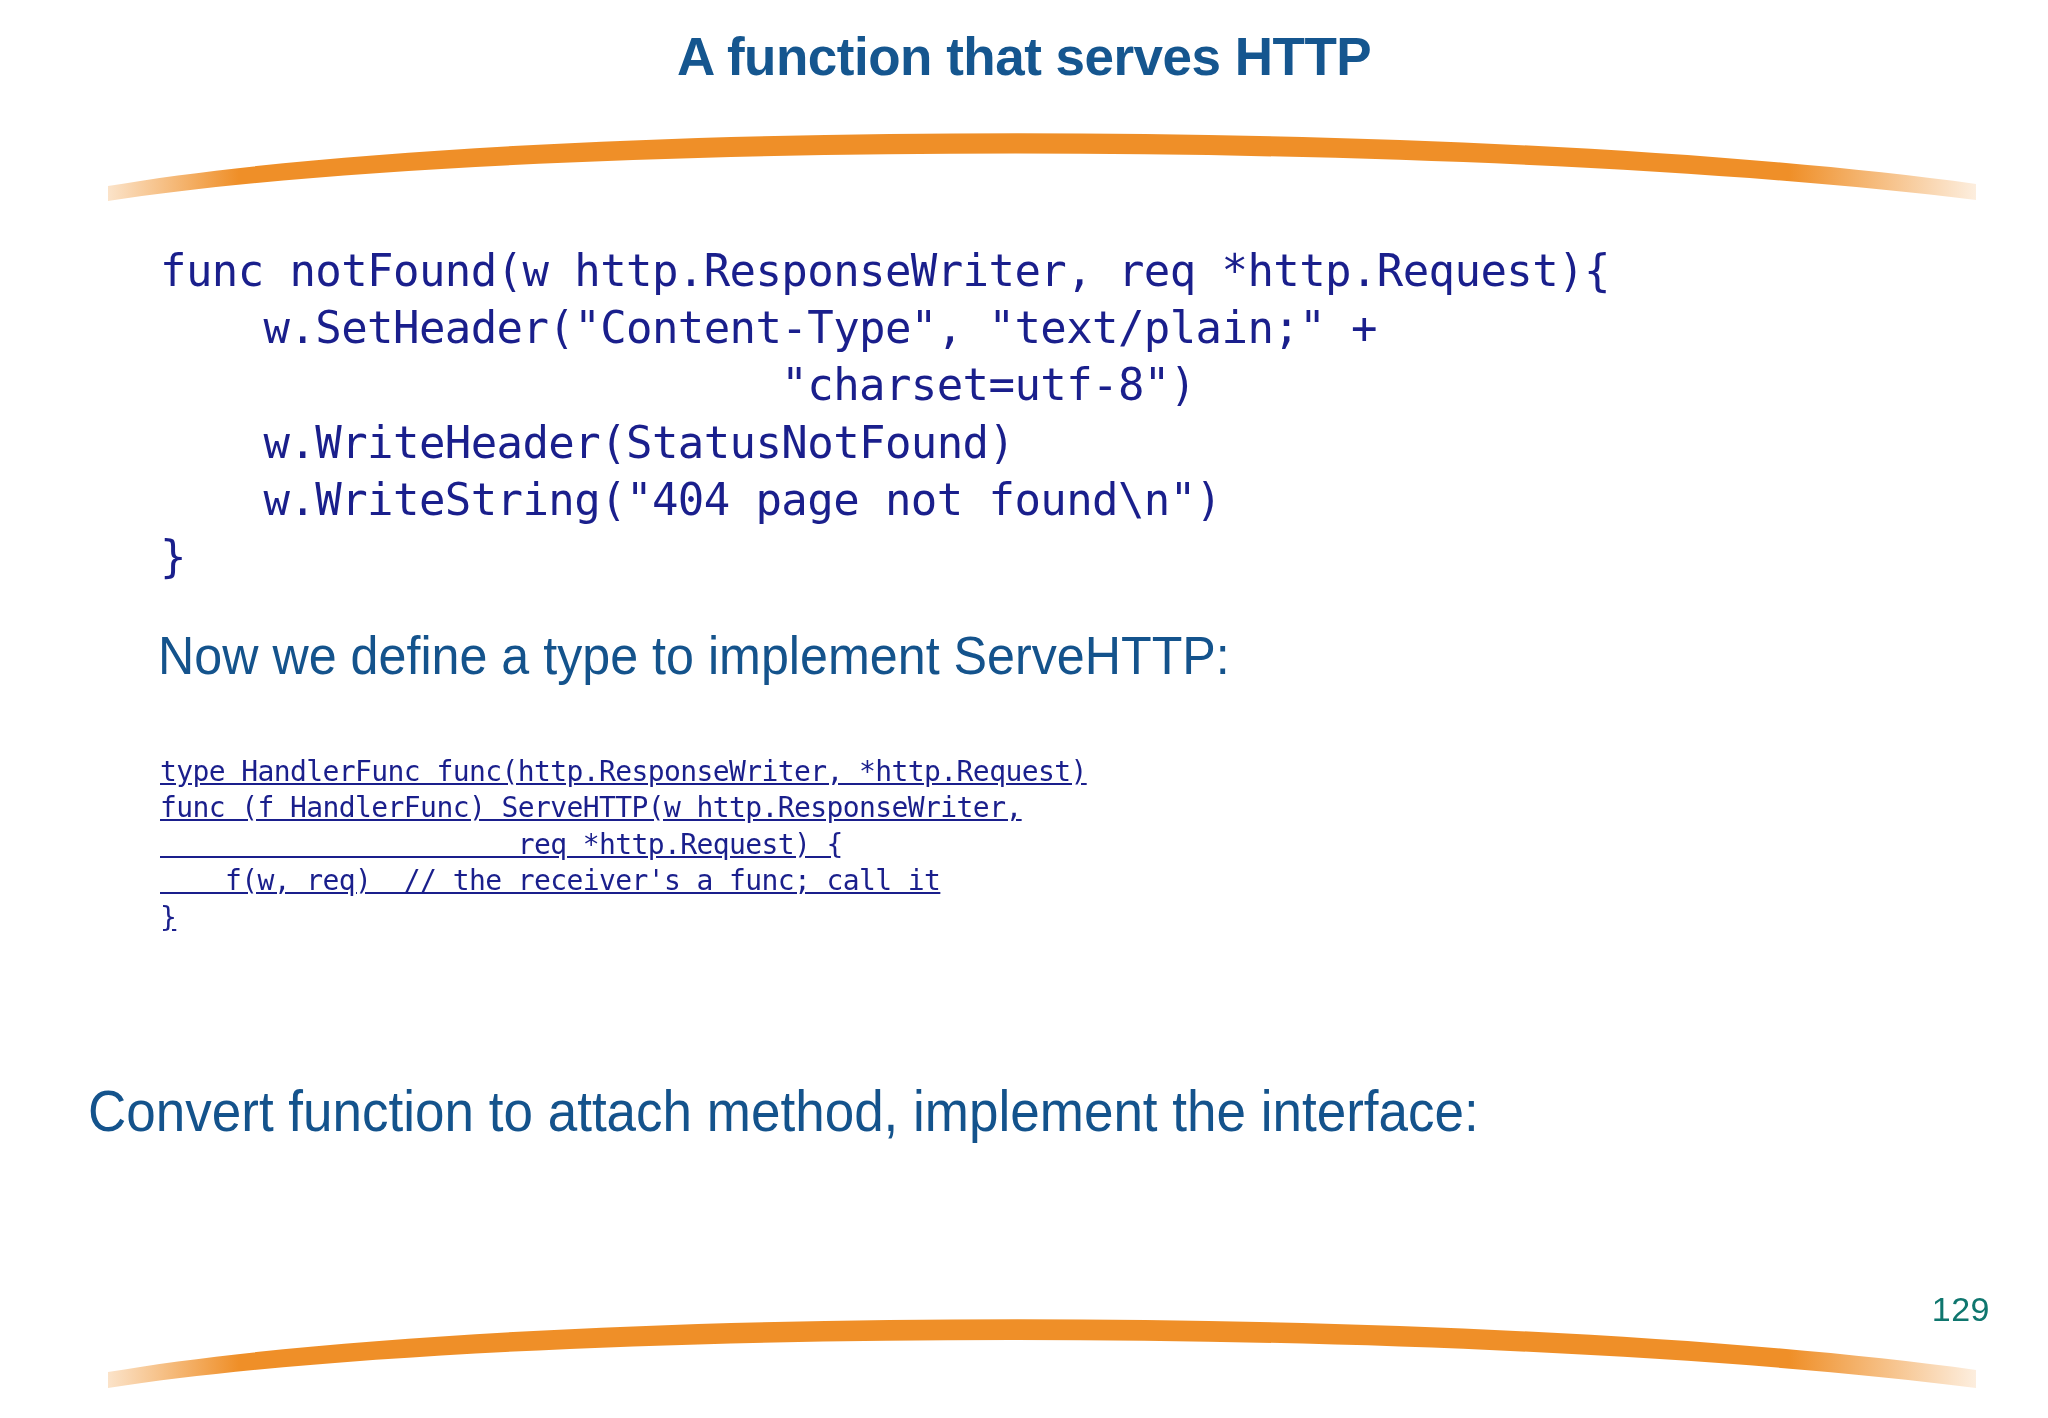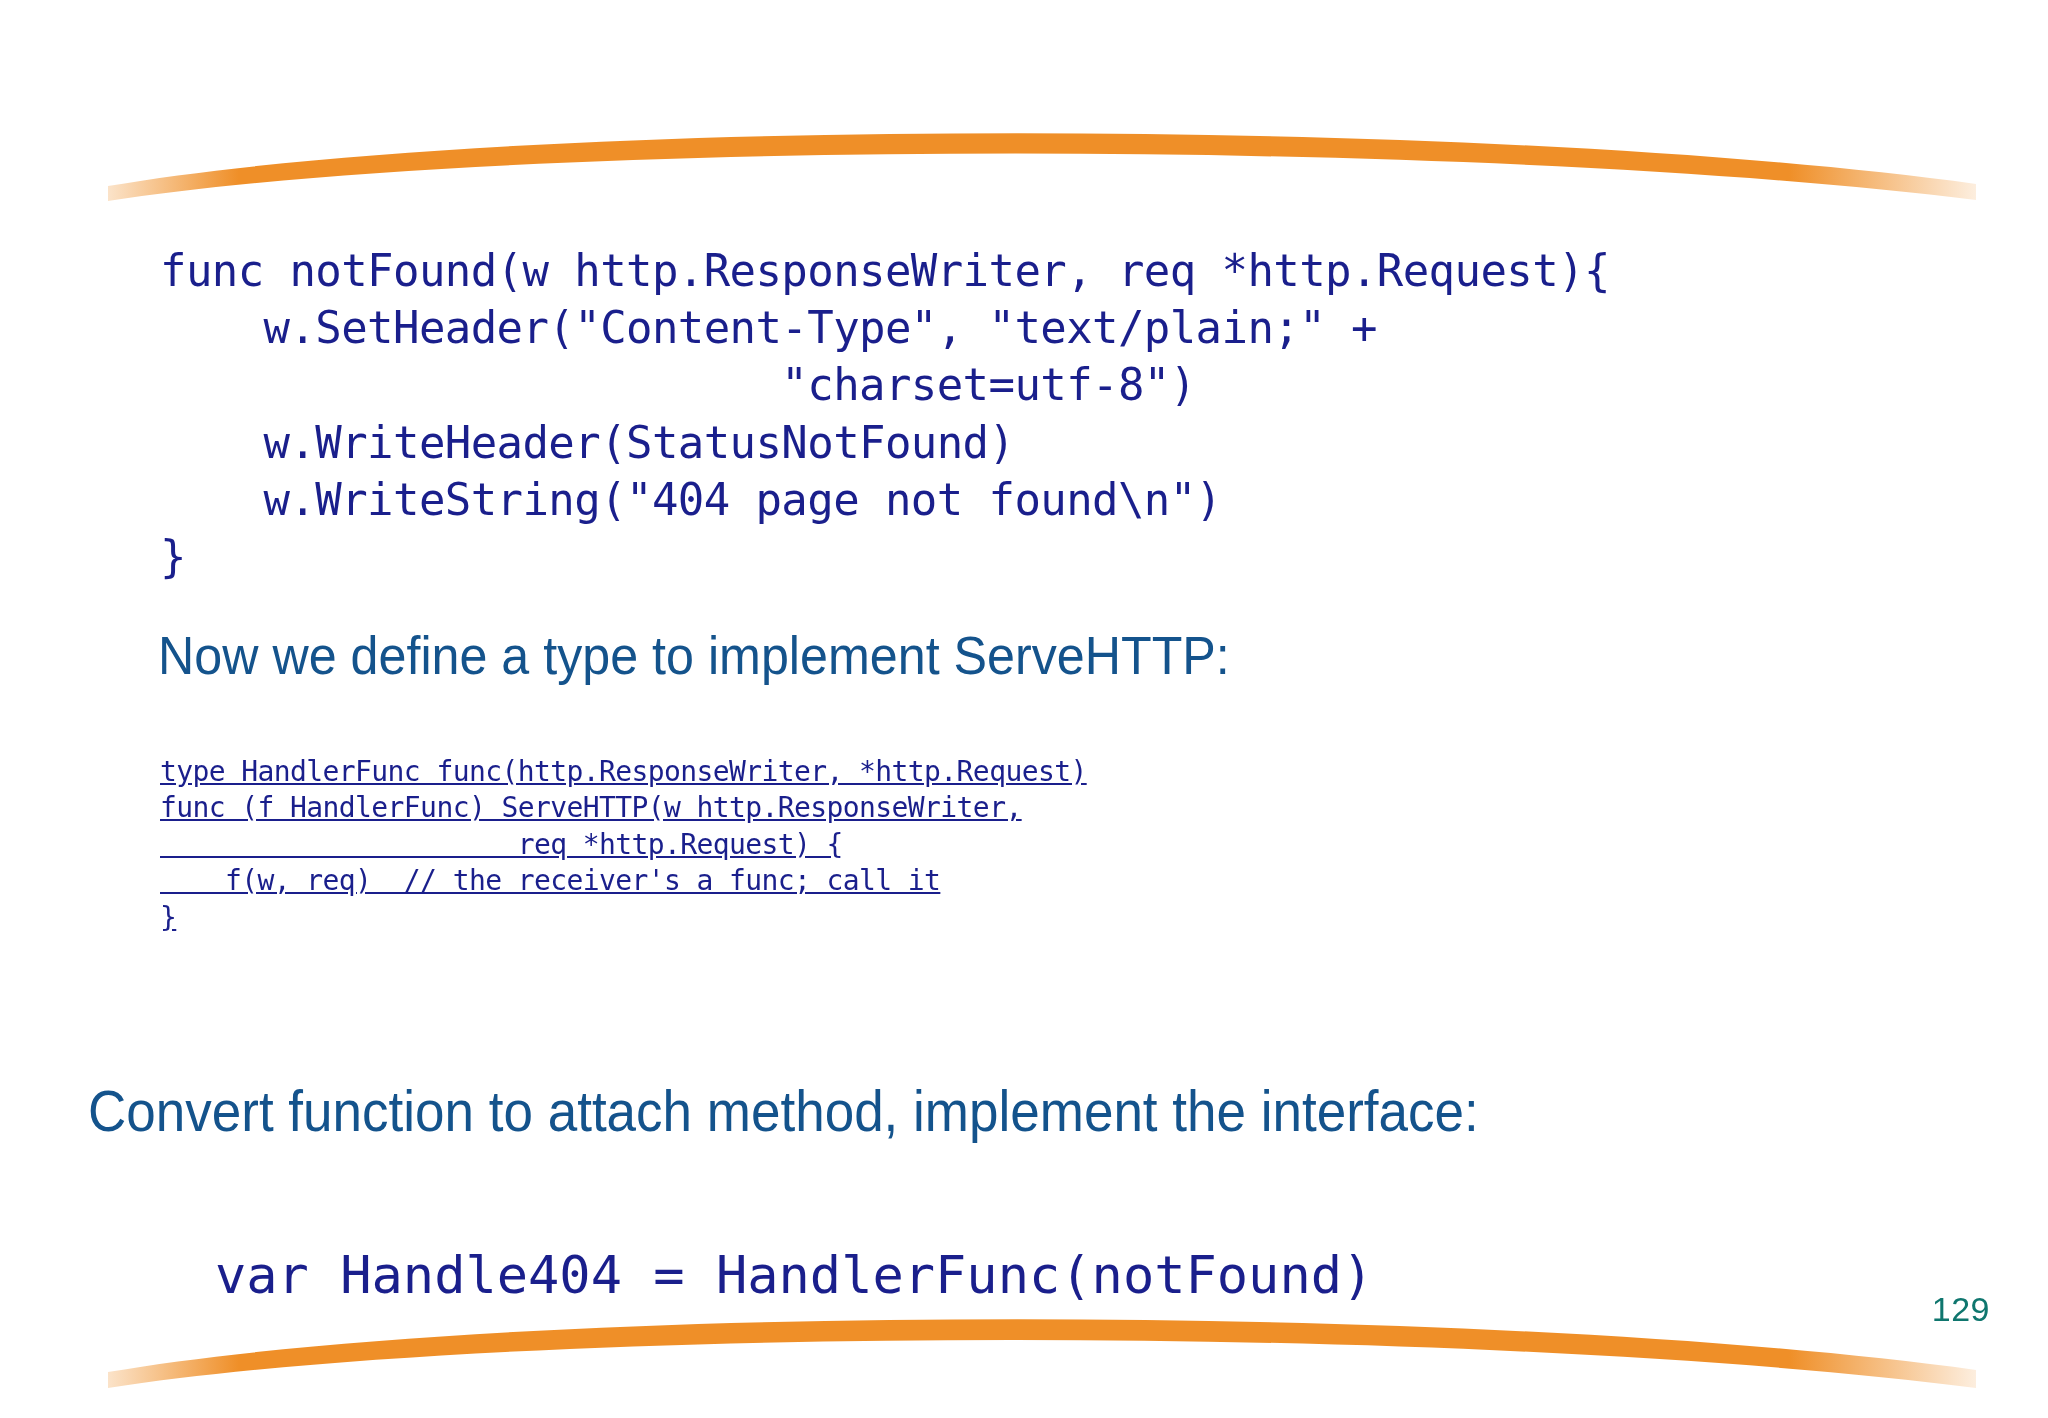--- a/index.html
+++ b/index.html
@@ -106,20 +106,21 @@
     font-size: 34px;
     color: #0f766e;
     letter-spacing: 0.5px;
   }
 </style>
 </head>
 <body>
 
 <div class="slide">
 
+  <div class="slide-title">A function that serves HTTP</div>
 
   <div class="arc arc-top">
     <svg viewBox="0 0 2048 80" preserveAspectRatio="none" aria-hidden="true">
       <defs>
         <linearGradient id="gradTop" x1="0" y1="0" x2="1" y2="0">
           <stop offset="0%" stop-color="#ef8f28" stop-opacity="0.25"></stop>
           <stop offset="7%" stop-color="#ef8f28" stop-opacity="1"></stop>
           <stop offset="90%" stop-color="#ef8f28" stop-opacity="1"></stop>
           <stop offset="100%" stop-color="#ef8f28" stop-opacity="0.15"></stop>
         </linearGradient>
@@ -152,17 +153,16 @@
   <div class="prose prose-1">Now we define a type to implement ServeHTTP:</div>
 
   <pre class="code-block code-2">type HandlerFunc func(http.ResponseWriter, *http.Request)
 func (f HandlerFunc) ServeHTTP(w http.ResponseWriter,
                       req *http.Request) {
     f(w, req)  // the receiver's a func; call it
 }</pre>
 
   <div class="prose prose-2">Convert function to attach method, implement the interface:</div>
 
-  <pre class="code-block code-3">var Handle404 = HandlerFunc(notFound)</pre>
 
   <div class="page-number">129</div>
 
 </div>
 
 </body></html>

